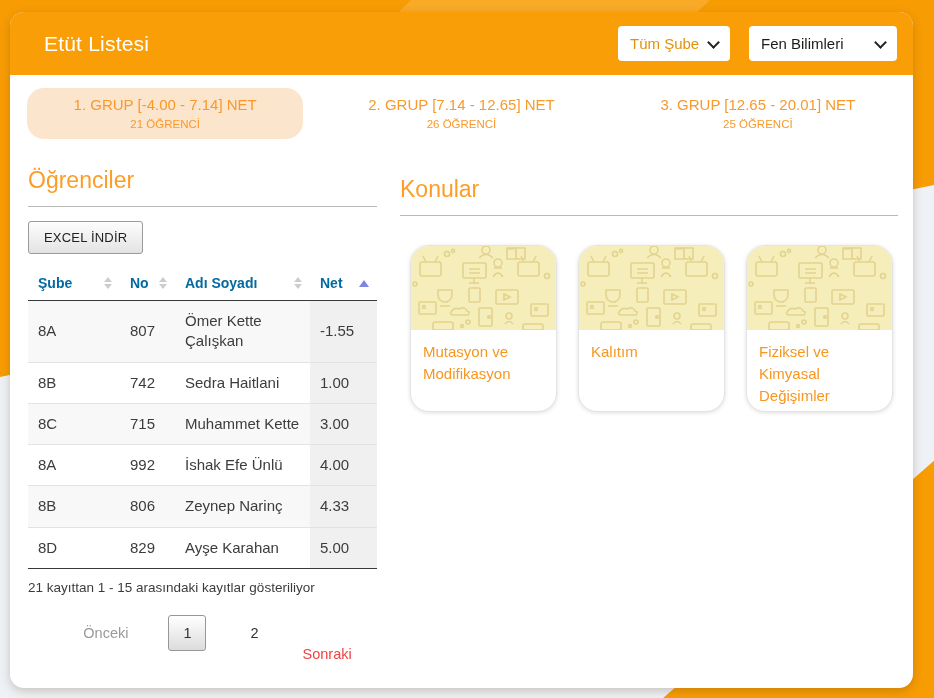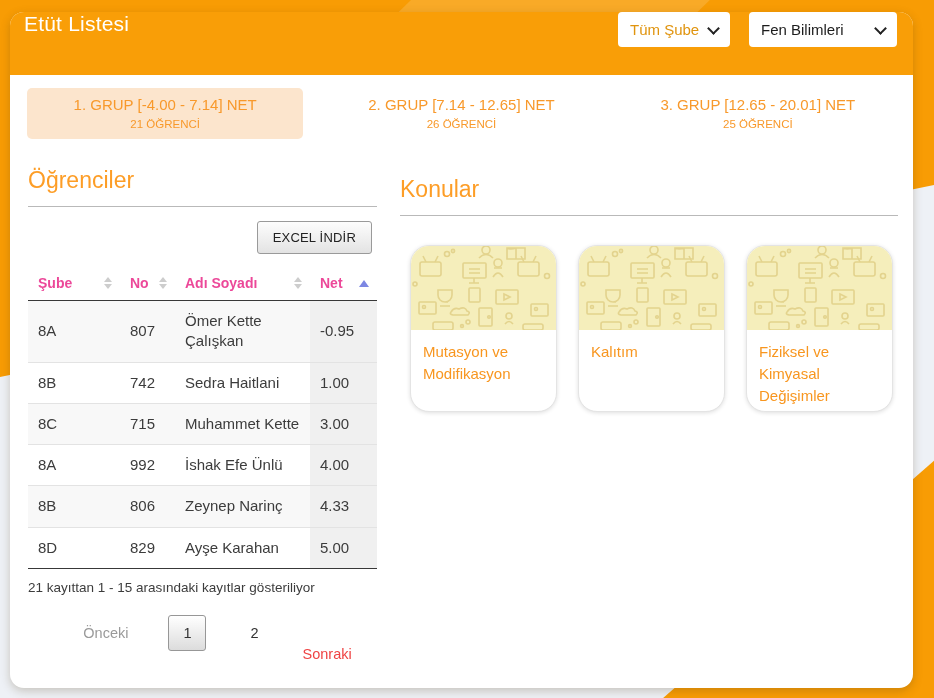--- a/index.html
+++ b/index.html
@@ -11,58 +11,58 @@
     clip-path:polygon(0 0,100% 0,100% 26.5%,0 54%);}
   .bg-top-accent{position:absolute;inset:0;background:rgba(255,255,255,.14);
     clip-path:polygon(44% 0,76% 0,66% 13%,34% 13%);}
   .bg-bottom{position:absolute;inset:0;background:#f89c04;
     clip-path:polygon(71% 100%,100% 66%,100% 100%);}
 
   
   .card-main{position:absolute;left:10px;top:12px;width:903px;height:676px;
     background:#fff;border-radius:14px;box-shadow:0 3px 10px rgba(80,60,20,.25);overflow:hidden;}
 
-  .card-header{height:63px;background:#f99e07;display:flex;align-items:flex-start;
-    padding:0 16px 0 14px;}
+  .card-header{height:63px;background:#f99e07;display:flex;align-items:center;
+    padding:0 16px 0 34px;}
   .card-title{color:#fff;font-size:21px;letter-spacing:.2px;}
   .header-selects{margin-left:auto;display:flex;gap:19px;}
   .sel{position:relative;background:#fff;border-radius:4px;height:35px;display:flex;align-items:center;}
   .sel select{appearance:none;-webkit-appearance:none;border:0;background:transparent;
     font-family:inherit;font-size:15px;padding:0 30px 0 12px;height:35px;outline:none;}
   .sel.branch select{color:#e0940e;width:112px;}
   .sel.subject select{color:#1c1c1c;width:148px;}
   .sel .chev{position:absolute;right:12px;top:12px;width:7px;height:7px;
     border-right:2px solid #222;border-bottom:2px solid #222;transform:rotate(45deg);pointer-events:none;}
 
   
   .tabs{display:flex;margin:13px 7px 0 7px;}
-  .tab{flex:1;margin:0 10px;text-align:center;padding:8px 0 9px 0;border-radius:5px;cursor:pointer;}
+  .tab{flex:1;margin:0 10px;text-align:center;padding:8px 0 9px 0;border-radius:17px;cursor:pointer;}
   .tab.active{background:#fce5cd;}
   .tab .t1{color:#f8992b;font-size:15px;margin-bottom:5px;}
   .tab .t2{color:#f8992b;font-size:11.5px;}
 
   
   .content{display:flex;padding:28px 15px 0 18px;gap:23px;}
   .col-left{width:349px;flex:none;}
   .col-right{flex:1;min-width:0;margin-top:9px;}
   .sec-title{color:#fd9d26;font-size:23px;margin:0 0 12px 0;font-weight:400;}
   .sec-rule{border:0;border-top:1px solid #b9b9b9;margin:0 0 14px 0;}
 
   
-  .excel-wrap{display:flex;justify-content:flex-end;padding-right:5px;margin:3px 0 12px 0;}
+  .excel-wrap{display:flex;justify-content:flex-start;padding-right:5px;margin:3px 0 12px 0;}
   .btn-excel{font-family:inherit;font-size:13px;color:#222;letter-spacing:.2px;
     background:linear-gradient(to bottom,#fdfdfd 0%,#e3e3e3 100%);
     border:1px solid #9a9a9a;border-radius:3px;padding:8px 15px;cursor:pointer;}
 
   
   table.students{width:349px;border-collapse:collapse;table-layout:fixed;font-size:15px;color:#3c3c3c;
     border-bottom:1px solid #383838;}
   table.students col.c1{width:92px}table.students col.c2{width:55px}
   table.students col.c3{width:135px}table.students col.c4{width:67px}
-  table.students th{font-weight:700;font-size:14px;color:#ec4899;text-align:left;
+  table.students th{font-weight:700;font-size:14px;color:#0369a1;text-align:left;
     padding:9px 8px 9px 10px;border-bottom:1px solid #383838;}
   table.students td{padding:10px 8px 10px 10px;vertical-align:middle;line-height:1.35;}
   table.students tr.r + tr.r td{border-top:1px solid #e3e3e3;}
   tr.odd td{background:#f8f8f8;}
   tr.even td{background:#fff;}
   td.netcell{background:#f0f0f0 !important;}
   .th-inner{display:flex;align-items:center;justify-content:space-between;}
   .sort-icons{display:inline-flex;flex-direction:column;gap:2px;margin-left:4px;}
   .tri-up{width:0;height:0;border-left:4px solid transparent;border-right:4px solid transparent;
     border-bottom:5px solid #cdcdcd;}
@@ -227,21 +227,21 @@
                     </span>
                   </span>
               </th>
             </tr>
           </thead>
           <tbody>
             <tr class="r odd">
               <td>8A</td>
               <td>807</td>
               <td>Ömer Kette Çalışkan</td>
-              <td class="netcell">-0.95</td>
+              <td class="netcell">-1.55</td>
             </tr>
             <tr class="r even">
               <td>8B</td>
               <td>742</td>
               <td>Sedra Haitlani</td>
               <td class="netcell">1.00</td>
             </tr>
             <tr class="r odd">
               <td>8C</td>
               <td>715</td>

